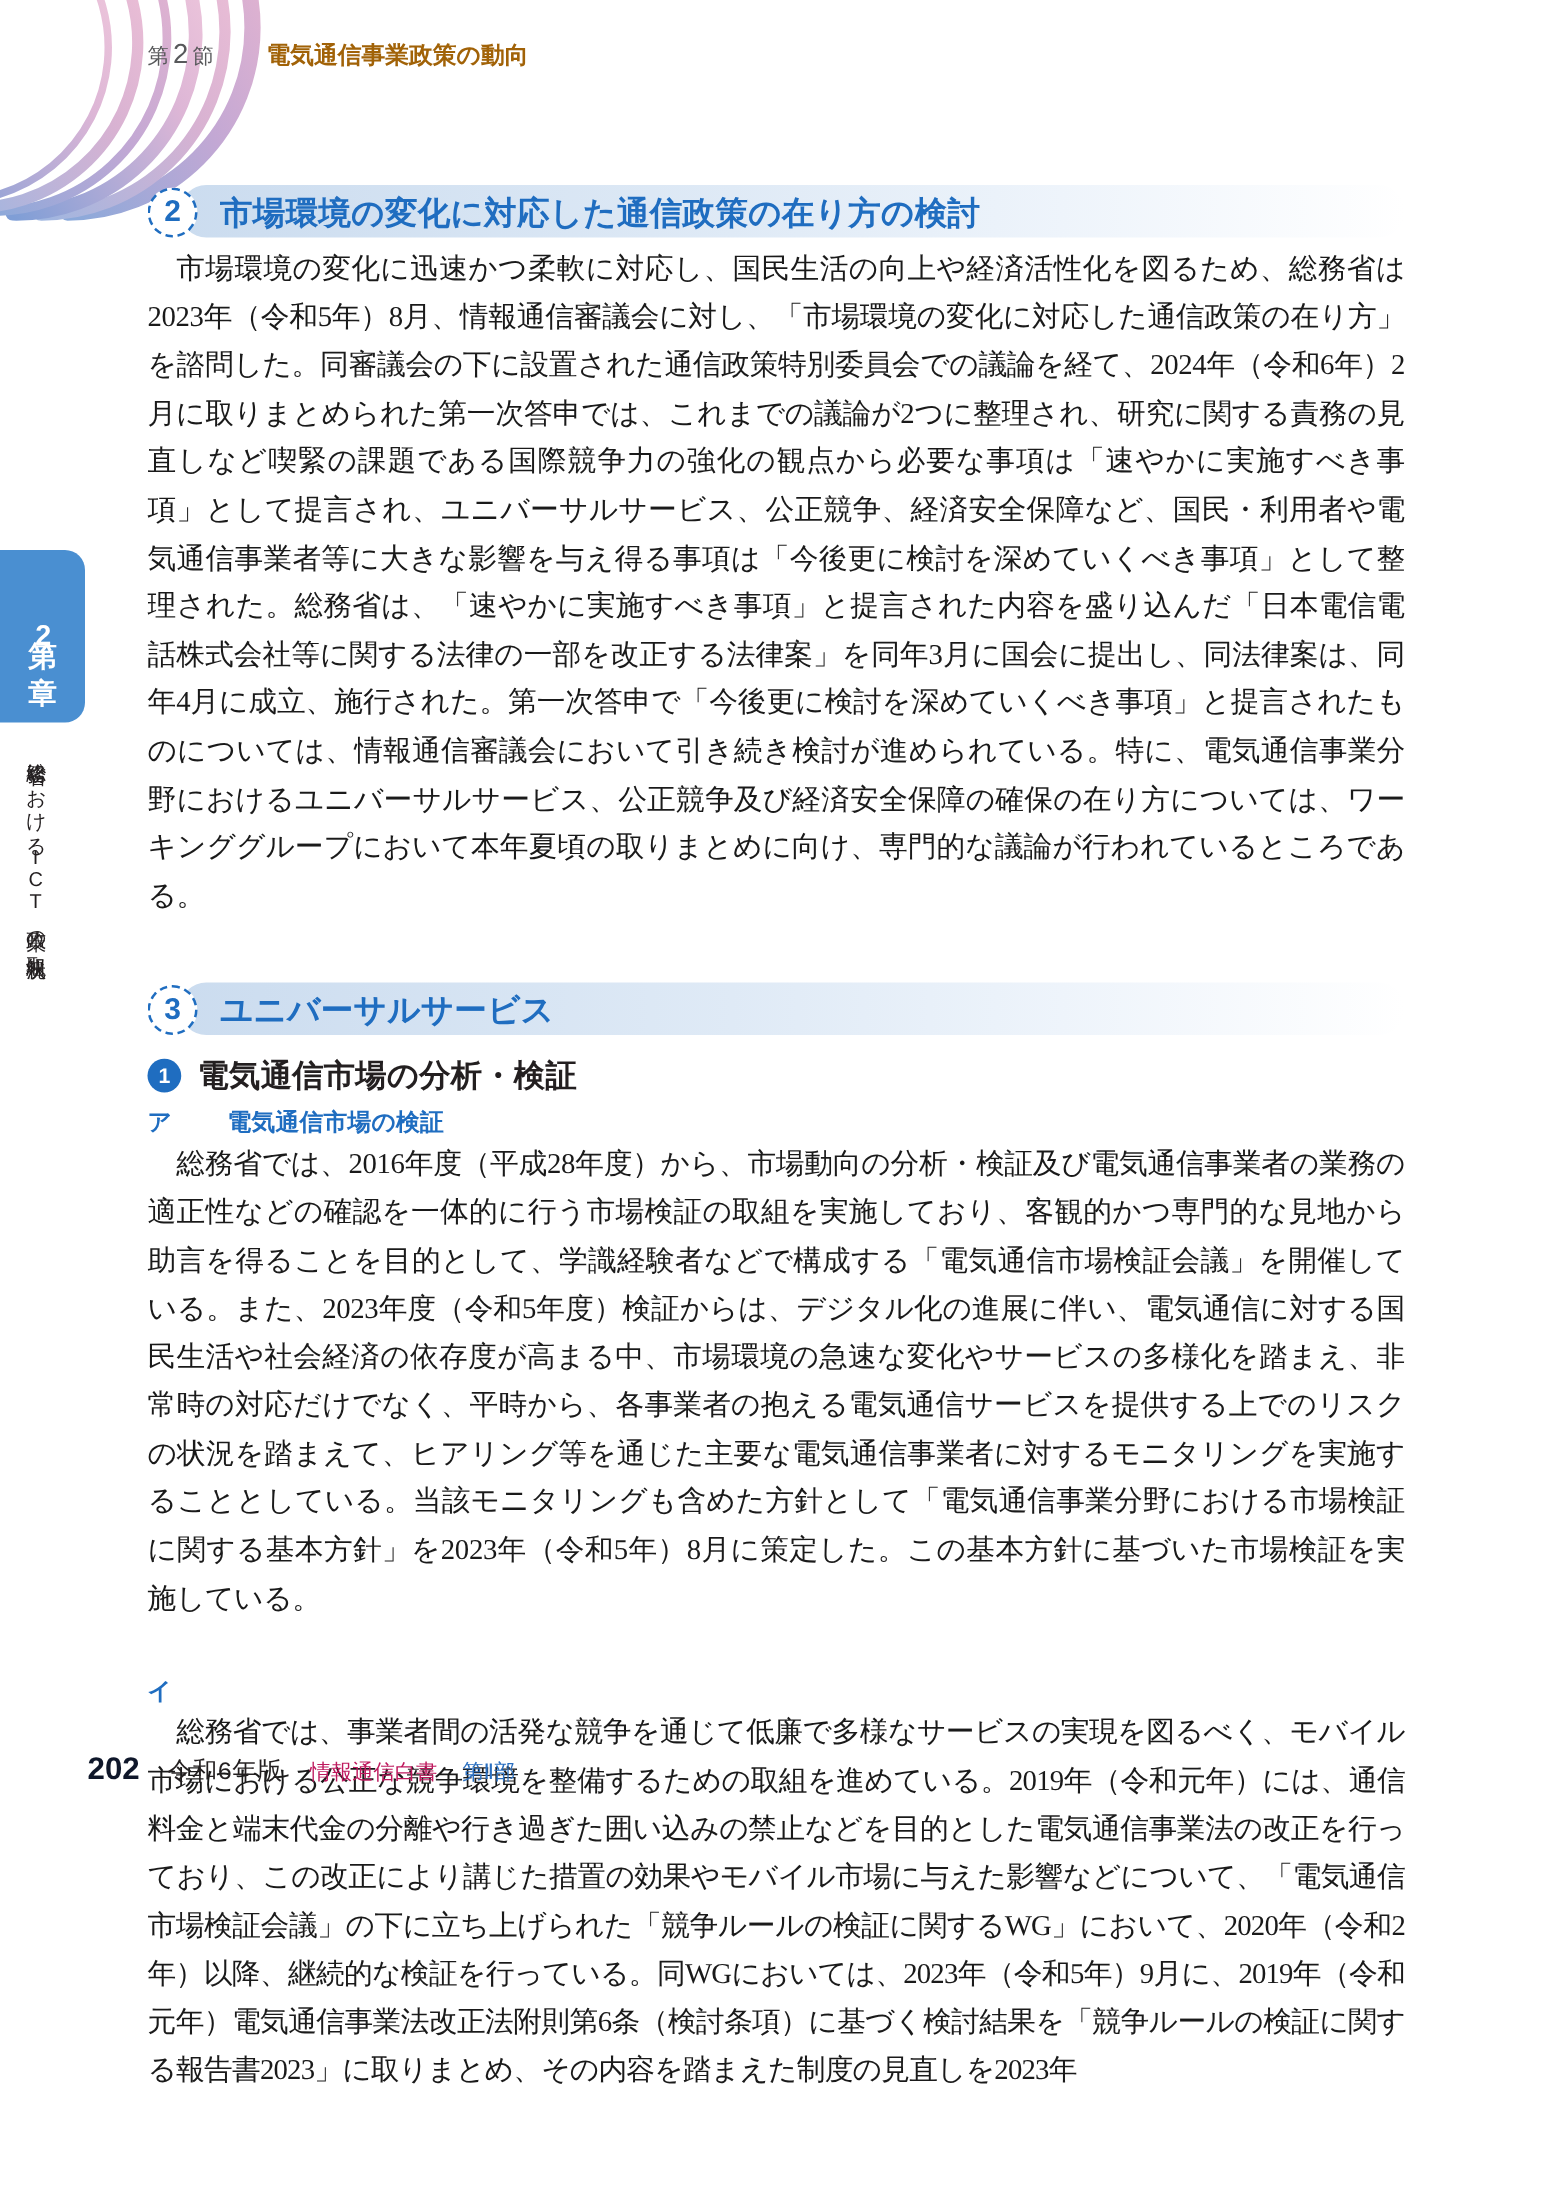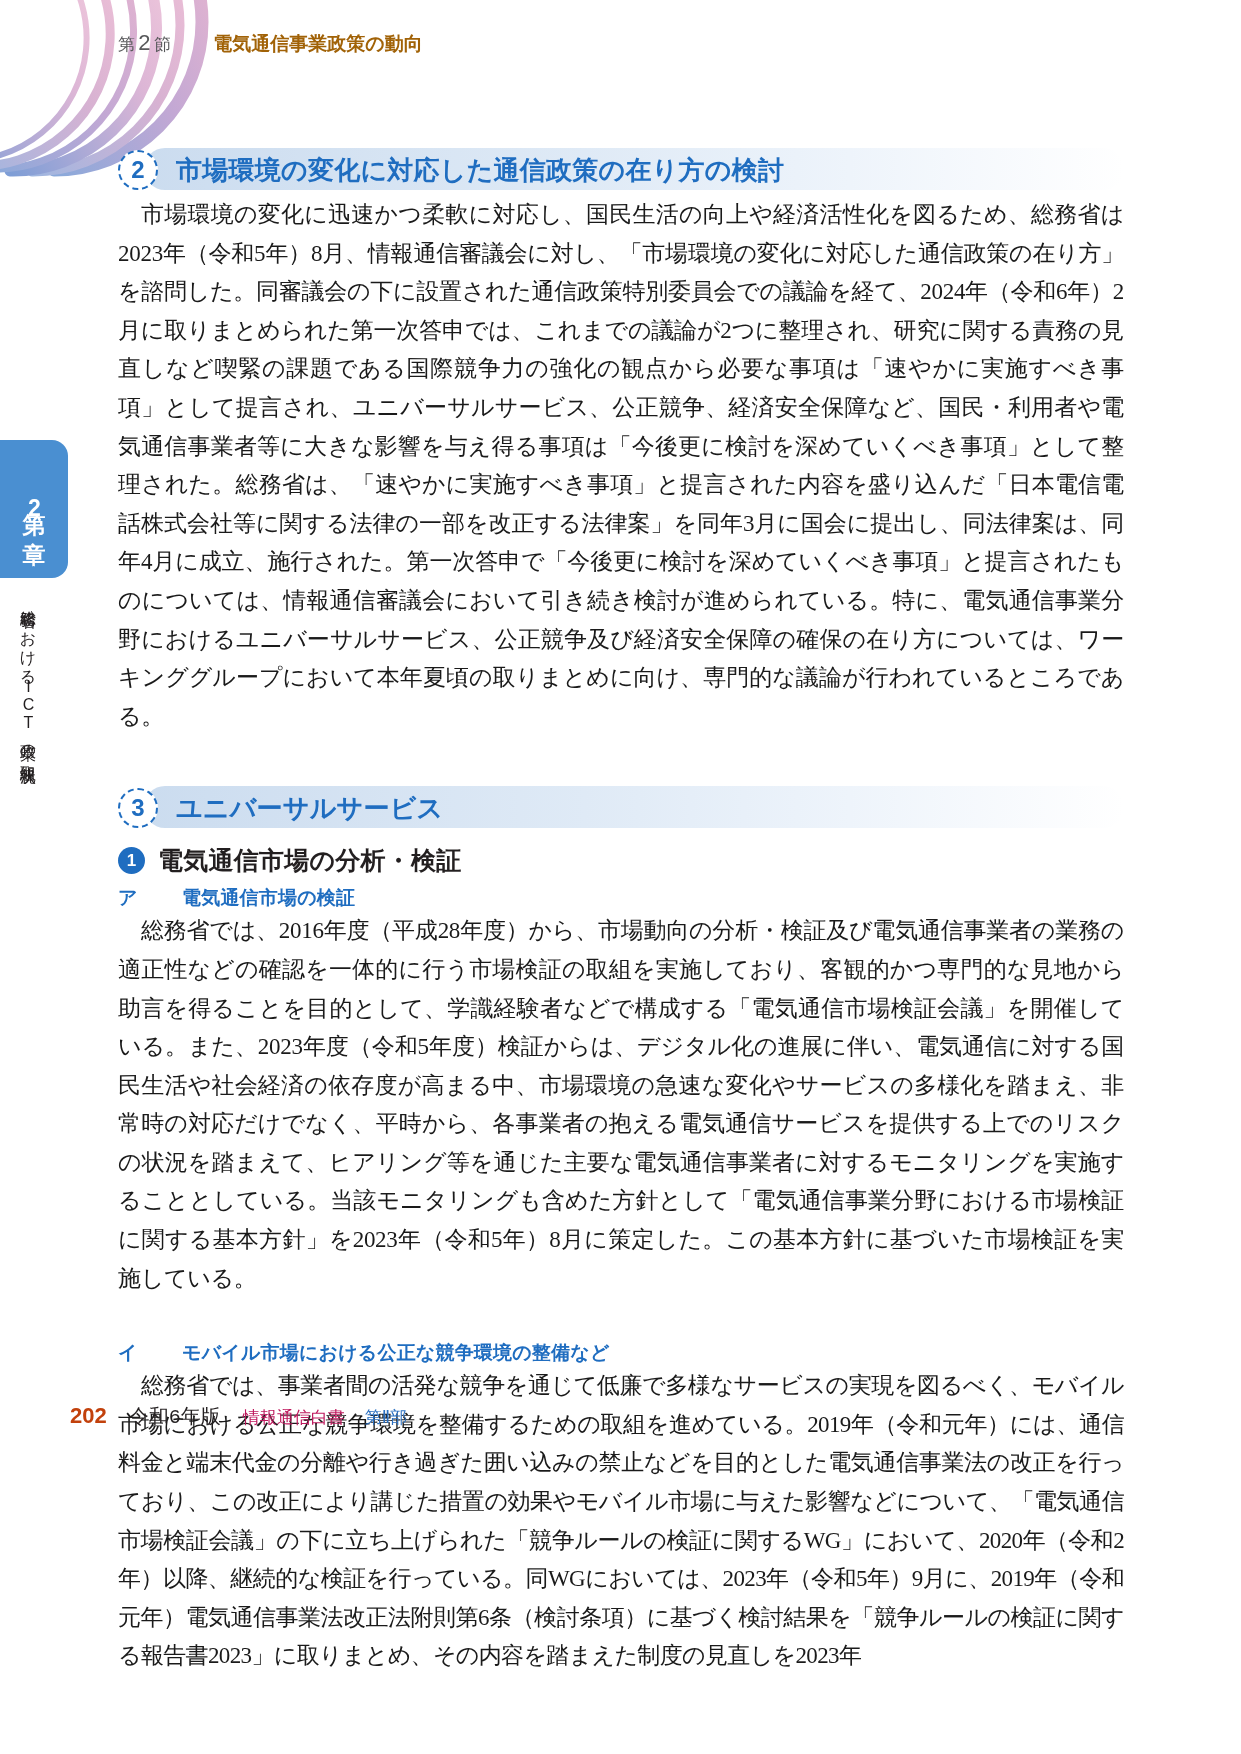--- a/index.html
+++ b/index.html
@@ -215,23 +215,23 @@
   
   .footer {
     position:absolute;
     left:70px;
     bottom:56px;
     display:flex;
     align-items:baseline;
     font-family:"Liberation Sans","DejaVu Sans",sans-serif;
   }
   .footer-page {
-    font-size:22px;
-    font-weight:bold;
-    color:#c2410c;
+    font-size:25px;
+    font-weight:bold;
+    color:#0f172a;
   }
   .footer-edition {
     font-size:20px;
     color:#231f20;
     margin-left:22px;
     font-family:Liberation Mono, monospace;
   }
   .footer-doc {
     font-size:17px;
     color:#be185d;
@@ -319,21 +319,20 @@
       <span class="kana-marker">ア</span>
       <span class="kana-label">電気通信市場の検証</span>
     </div>
 
     <p class="para">総務省では、2016年度（平成28年度）から、市場動向の分析・検証及び電気通信事業者の業務の適正性などの確認を一体的に行う市場検証の取組を実施しており、客観的かつ専門的な見地から助言を得ることを目的として、学識経験者などで構成する「電気通信市場検証会議」を開催している。また、2023年度（令和5年度）検証からは、デジタル化の進展に伴い、電気通信に対する国民生活や社会経済の依存度が高まる中、市場環境の急速な変化やサービスの多様化を踏まえ、非常時の対応だけでなく、平時から、各事業者の抱える電気通信サービスを提供する上でのリスクの状況を踏まえて、ヒアリング等を通じた主要な電気通信事業者に対するモニタリングを実施することとしている。当該モニタリングも含めた方針として「電気通信事業分野における市場検証に関する基本方針」を2023年（令和5年）8月に策定した。この基本方針に基づいた市場検証を実施している。</p>
 
     <div class="gap-md"></div>
 
     <div class="kana-heading">
       <span class="kana-marker">イ</span>
-      <span class="kana-label">モバイル市場における公正な競争環境の整備など</span>
     </div>
 
     <p class="para tight">総務省では、事業者間の活発な競争を通じて低廉で多様なサービスの実現を図るべく、モバイル市場における公正な競争環境を整備するための取組を進めている。2019年（令和元年）には、通信料金と端末代金の分離や行き過ぎた囲い込みの禁止などを目的とした電気通信事業法の改正を行っており、この改正により講じた措置の効果やモバイル市場に与えた影響などについて、「電気通信市場検証会議」の下に立ち上げられた「競争ルールの検証に関するWG」において、2020年（令和2年）以降、継続的な検証を行っている。同WGにおいては、2023年（令和5年）9月に、2019年（令和元年）電気通信事業法改正法附則第6条（検討条項）に基づく検討結果を「競争ルールの検証に関する報告書2023」に取りまとめ、その内容を踏まえた制度の見直しを2023年</p>
 
   </div>
 
   <div class="footer">
     <span class="footer-page">202</span>
     <span class="footer-edition">令和6年版</span>
     <span class="footer-doc">情報通信白書</span>

